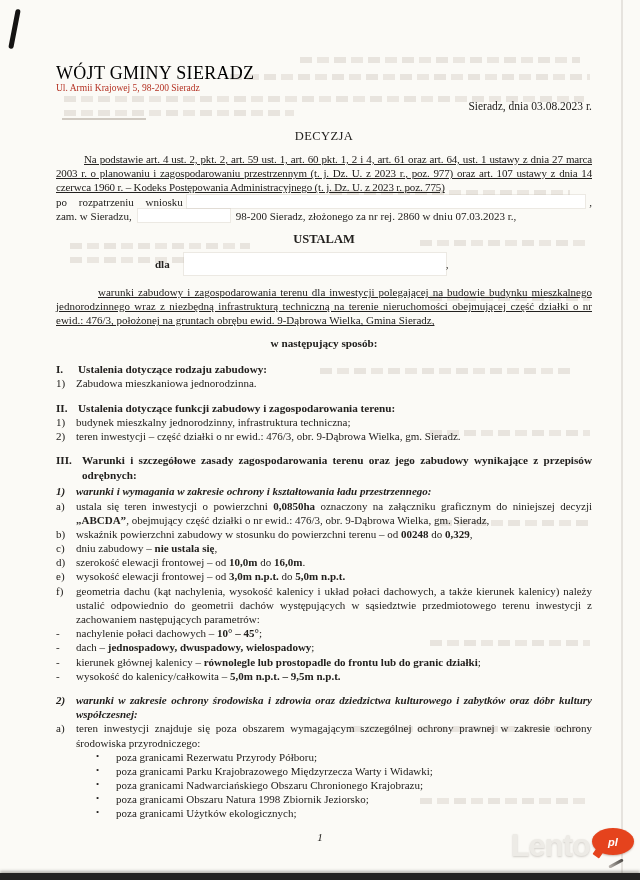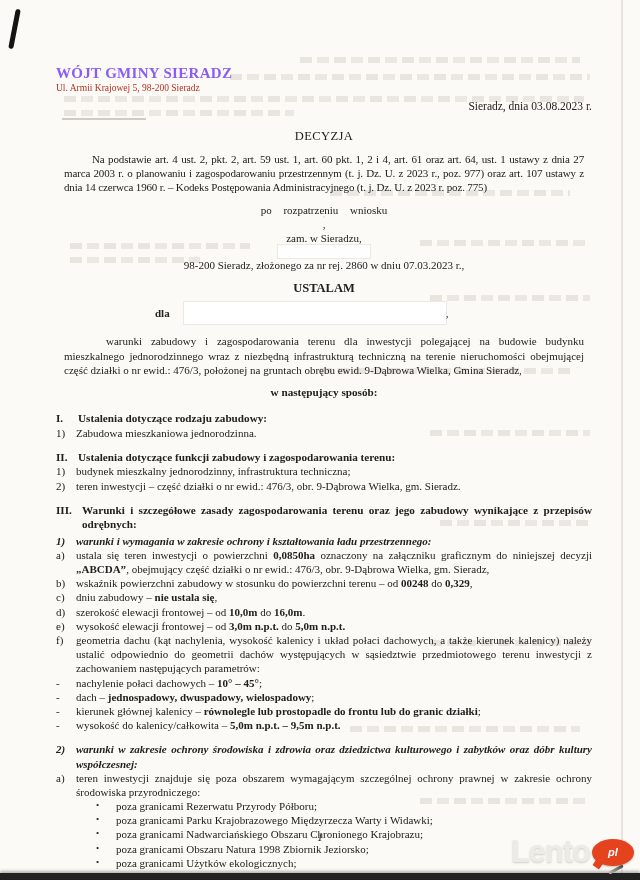--- a/index.html
+++ b/index.html
@@ -10,46 +10,46 @@
   .bl{position:absolute;height:6px;opacity:.5;filter:blur(.7px);z-index:0;
       background:repeating-linear-gradient(90deg,#d6cfc7 0 12px,transparent 12px 17px,#ddd6ce 17px 29px,transparent 29px 34px);}
   .bl-underline{position:absolute;height:1.5px;background:#c8c1b8;opacity:.85;z-index:0;}
   .fold-line{position:absolute;top:0;width:2px;height:880px;background:#e6e3de;filter:blur(.6px);z-index:0;}
   .pen-mark{position:absolute;left:12px;top:9px;width:5px;height:40px;background:#151413;border-radius:3px;
             transform:rotate(11deg);z-index:3;}
   .bottom-strip{position:absolute;left:0;bottom:0;width:640px;height:7px;background:#232222;
                 box-shadow:0 -2px 3px rgba(60,55,50,.35);z-index:2;}
 
   
-  .watermark{position:absolute;right:6px;bottom:10px;z-index:4;display:flex;align-items:center;}
+  .watermark{position:absolute;right:6px;bottom:16px;z-index:4;display:flex;}
   .wm-text{font-family:"Liberation Sans","DejaVu Sans",sans-serif;font-weight:bold;font-size:31px;
            letter-spacing:-1px;color:#edebe6;text-shadow:0 1px 2px rgba(90,80,70,.25);}
   .wm-badge{position:relative;width:42px;height:27px;margin-left:2px;border-radius:50%;background:#e5431d;
             display:flex;align-items:center;justify-content:center;box-shadow:0 1px 2px rgba(90,40,20,.3);}
   .wm-badge:after{content:"";position:absolute;left:2px;bottom:-2px;width:8px;height:8px;background:#e5431d;
                   transform:rotate(35deg);border-radius:1px;}
   .wm-badge span{font-family:"Liberation Sans",sans-serif;font-weight:bold;font-style:italic;
                  font-size:11px;color:#fff;}
   .wm-pencil{position:absolute;right:10px;bottom:-1px;width:16px;height:3px;border-radius:2px;
              background:linear-gradient(90deg,#b9b4ae,#4a4743);transform:rotate(-28deg);}
 
   
   .redact{background:#ffffff;box-shadow:0 0 0 1px rgba(190,183,172,.25);display:inline-block;z-index:1;}
 
   
   .content{position:relative;z-index:1;padding:64px 48px 0 56px;font-size:11px;line-height:1.29;}
-  .org{font-size:15px;font-weight:bold;color:#8b5cf6;letter-spacing:.3px;line-height:18px;}
+  .org{font-size:18px;font-weight:normal;color:#000000;letter-spacing:.3px;line-height:18px;}
   .addr{font-size:9.5px;color:#b43122;line-height:13px;}
   .date-line{text-align:right;font-size:11.5px;margin-top:4px;}
   .doc-title{text-align:center;margin-top:14px;font-weight:normal;}
   .doc-title .t1{font-size:12.5px;letter-spacing:.4px;}
   .doc-title .t2{font-size:12px;}
-  p{margin:8px;}
+  p{margin:0;text-decoration:underline;}
   .legal{margin-top:8px;text-align:justify;text-indent:28px;letter-spacing:-.15px;}
-  .fline{display:flex;align-items:center;flex-direction:column;}
+  .fline{display:flex;align-items:center;}
   .wide-ws{word-spacing:9px;}
   .grow{flex:1;height:13px;margin:0 4px;}
   .ustalam{text-align:center;font-weight:bold;font-size:12.5px;margin-top:8px;}
   .dla-line{display:flex;align-items:center;margin-top:6px;height:22px;}
   .dla-line b{margin-left:99px;}
   .dla-box{width:262px;height:22px;margin-left:14px;}
   .scope{margin-top:10px;text-align:justify;text-indent:42px;}
   .manner{text-align:center;font-weight:bold;font-size:11.2px;margin-top:8px;}
 
   .sec-head{display:flex;font-weight:bold;font-size:11.2px;}

